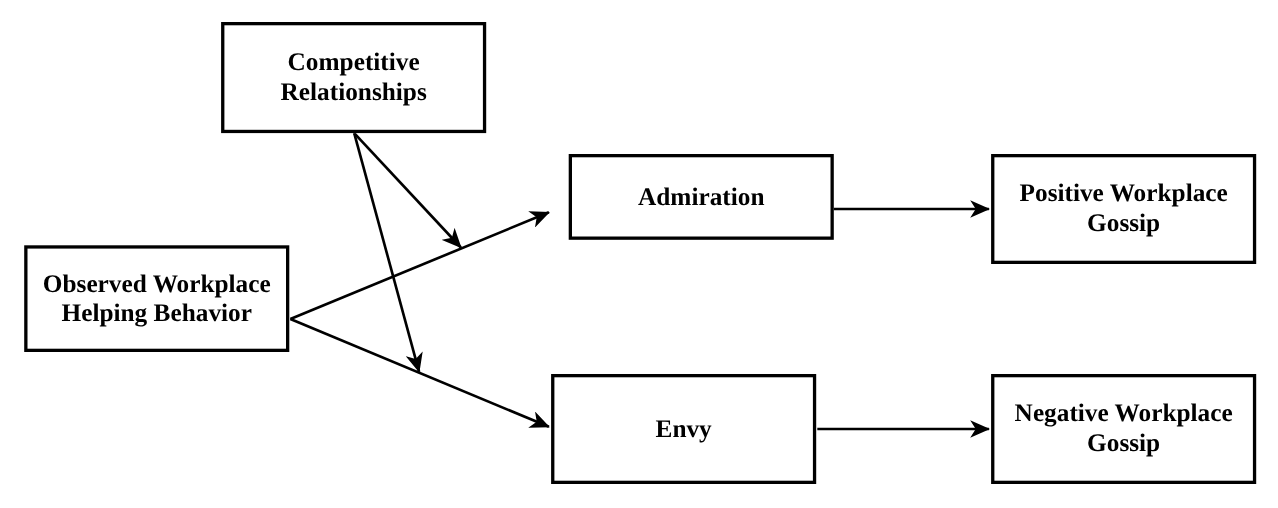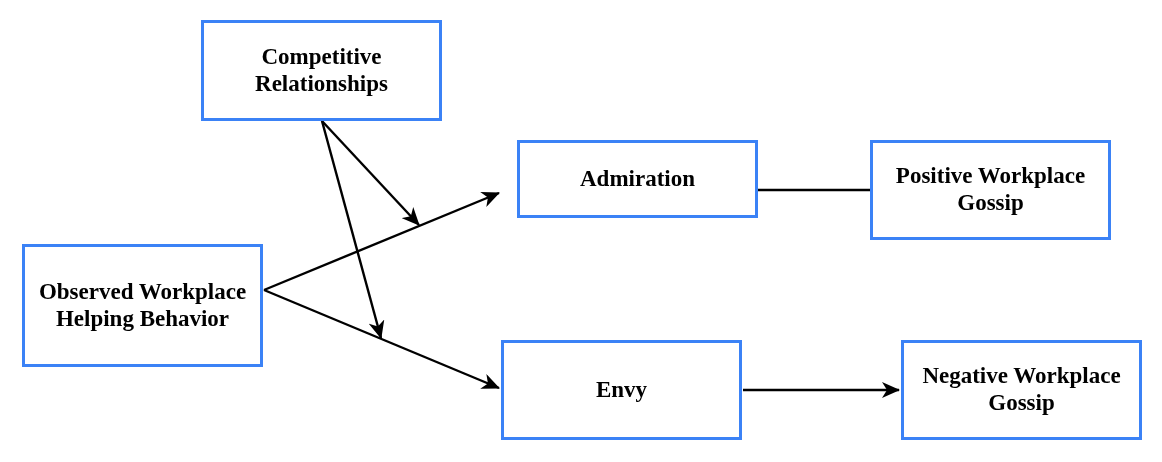--- a/index.html
+++ b/index.html
@@ -22,21 +22,21 @@
     z-index: 1;
   }
   .edge {
     stroke: #000000;
     stroke-width: 2.4;
     fill: none;
   }
   .node {
     position: absolute;
     box-sizing: border-box;
-    border: 3px solid #3b82f6;
+    border: 3px solid #000000;
     background: #ffffff;
     z-index: 2;
     display: flex;
     align-items: center;
     justify-content: center;
     text-align: center;
   }
   .node .lbl {
     font-weight: bold;
     font-size: 23px;
@@ -64,34 +64,34 @@
     <line class="edge" x1="322" y1="121" x2="381" y2="338" marker-end="url(#ah)"></line>
     <line class="edge" x1="743" y1="190" x2="899" y2="190" marker-end="url(#ah)"></line>
     <line class="edge" x1="743" y1="390" x2="899" y2="390" marker-end="url(#ah)"></line>
   </svg>
 
   <div class="node" style="left:201px; top:20px; width:241px; height:101px;">
     <span class="lbl">Competitive
 Relationships</span>
   </div>
 
-  <div class="node" style="left:22px; top:244px; width:241px; height:123px;">
+  <div class="node" style="left:22px; top:223px; width:241px; height:97px;">
     <span class="lbl">Observed Workplace
 Helping Behavior</span>
   </div>
 
   <div class="node" style="left:501px; top:140px; width:241px; height:78px;margin-left:16px;">
     <span class="lbl">Admiration</span>
   </div>
 
   <div class="node" style="left:501px; top:340px; width:241px; height:100px;align-items:center;">
     <span class="lbl">Envy</span>
   </div>
 
-  <div class="node" style="left:870px; top:140px; width:241px; height:100px;">
+  <div class="node" style="left:901px; top:140px; width:241px; height:100px;">
     <span class="lbl">Positive Workplace
 Gossip</span>
   </div>
 
   <div class="node" style="left:901px; top:340px; width:241px; height:100px;justify-content:center;">
     <span class="lbl">Negative Workplace
 Gossip</span>
   </div>
 
 </div>

